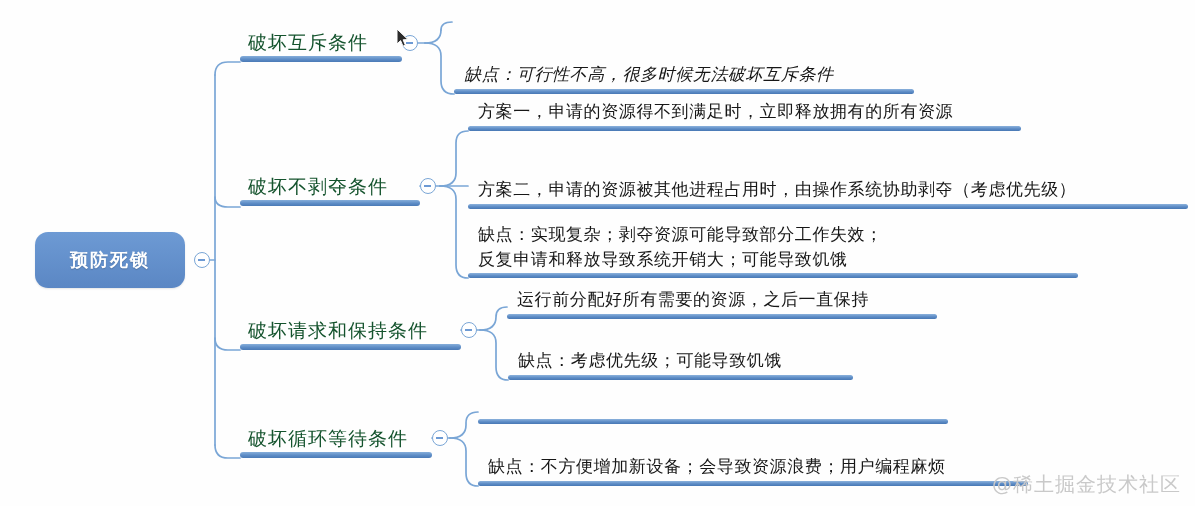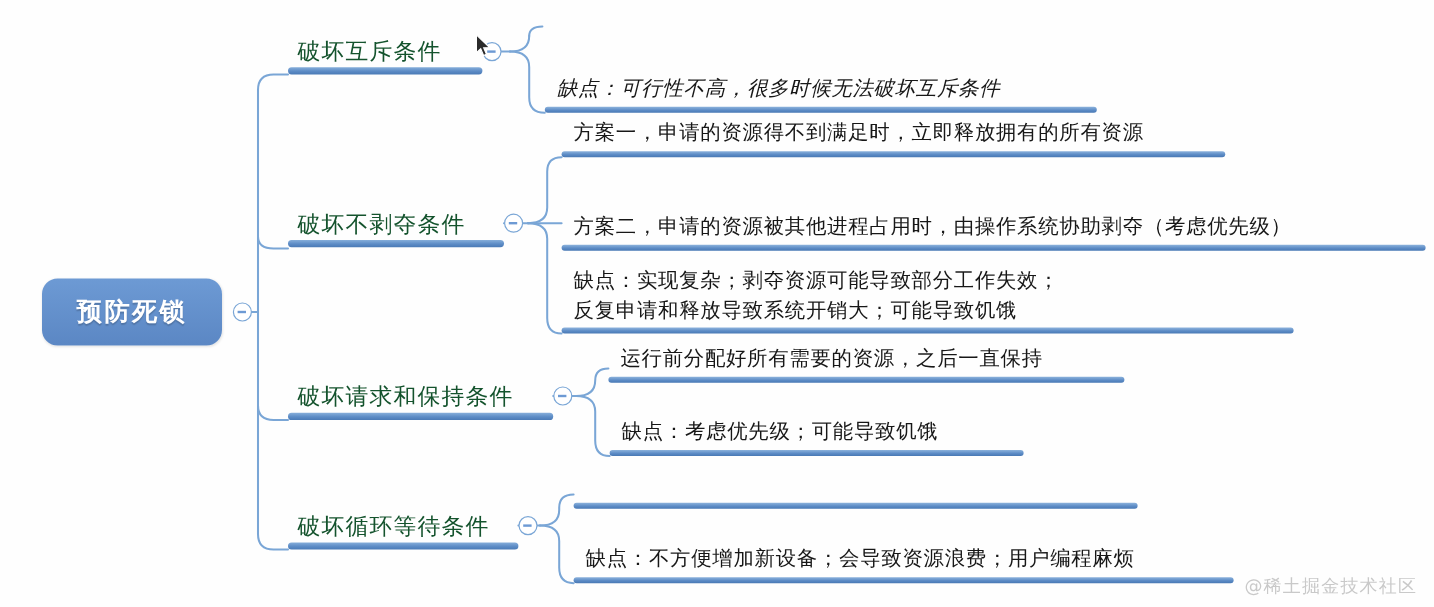--- a/index.html
+++ b/index.html
@@ -34,21 +34,21 @@
     height: 56px;
     background: linear-gradient(180deg, #6d9ad4 0%, #5b87c4 100%);
     border-radius: 13px;
     box-shadow: 0 1px 2px rgba(0,0,0,0.10);
     display: flex;
     align-items: center;
     justify-content: center;
   }
   .root-label {
     color: #ffffff;
-    font-size: 21px;
+    font-size: 18px;
     font-weight: bold;
     letter-spacing: 2px;
     text-shadow: 0 1px 1px rgba(0,0,0,0.18);
     white-space: nowrap;
   }
 
   
   .toggle {
     position: absolute;
     width: 16px;
@@ -125,21 +125,21 @@
     top: 28px;
     width: 14px;
     height: 20px;
   }
 
   
   .watermark {
     position: absolute;
     right: 14px;
     bottom: 8px;
-    font-size: 15px;
+    font-size: 20px;
     color: #c9c9c9;
     letter-spacing: 1px;
     white-space: nowrap;
   }
 </style>
 </head>
 <body>
 
 <div id="mindmap">
 

